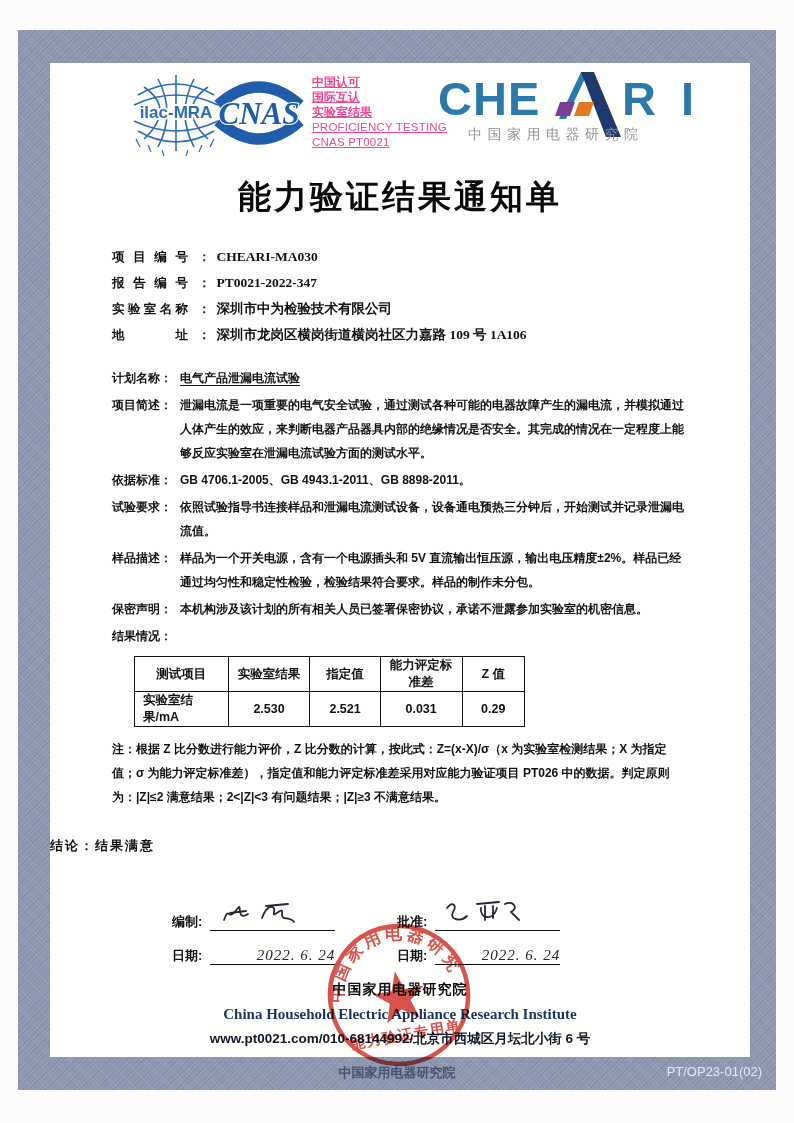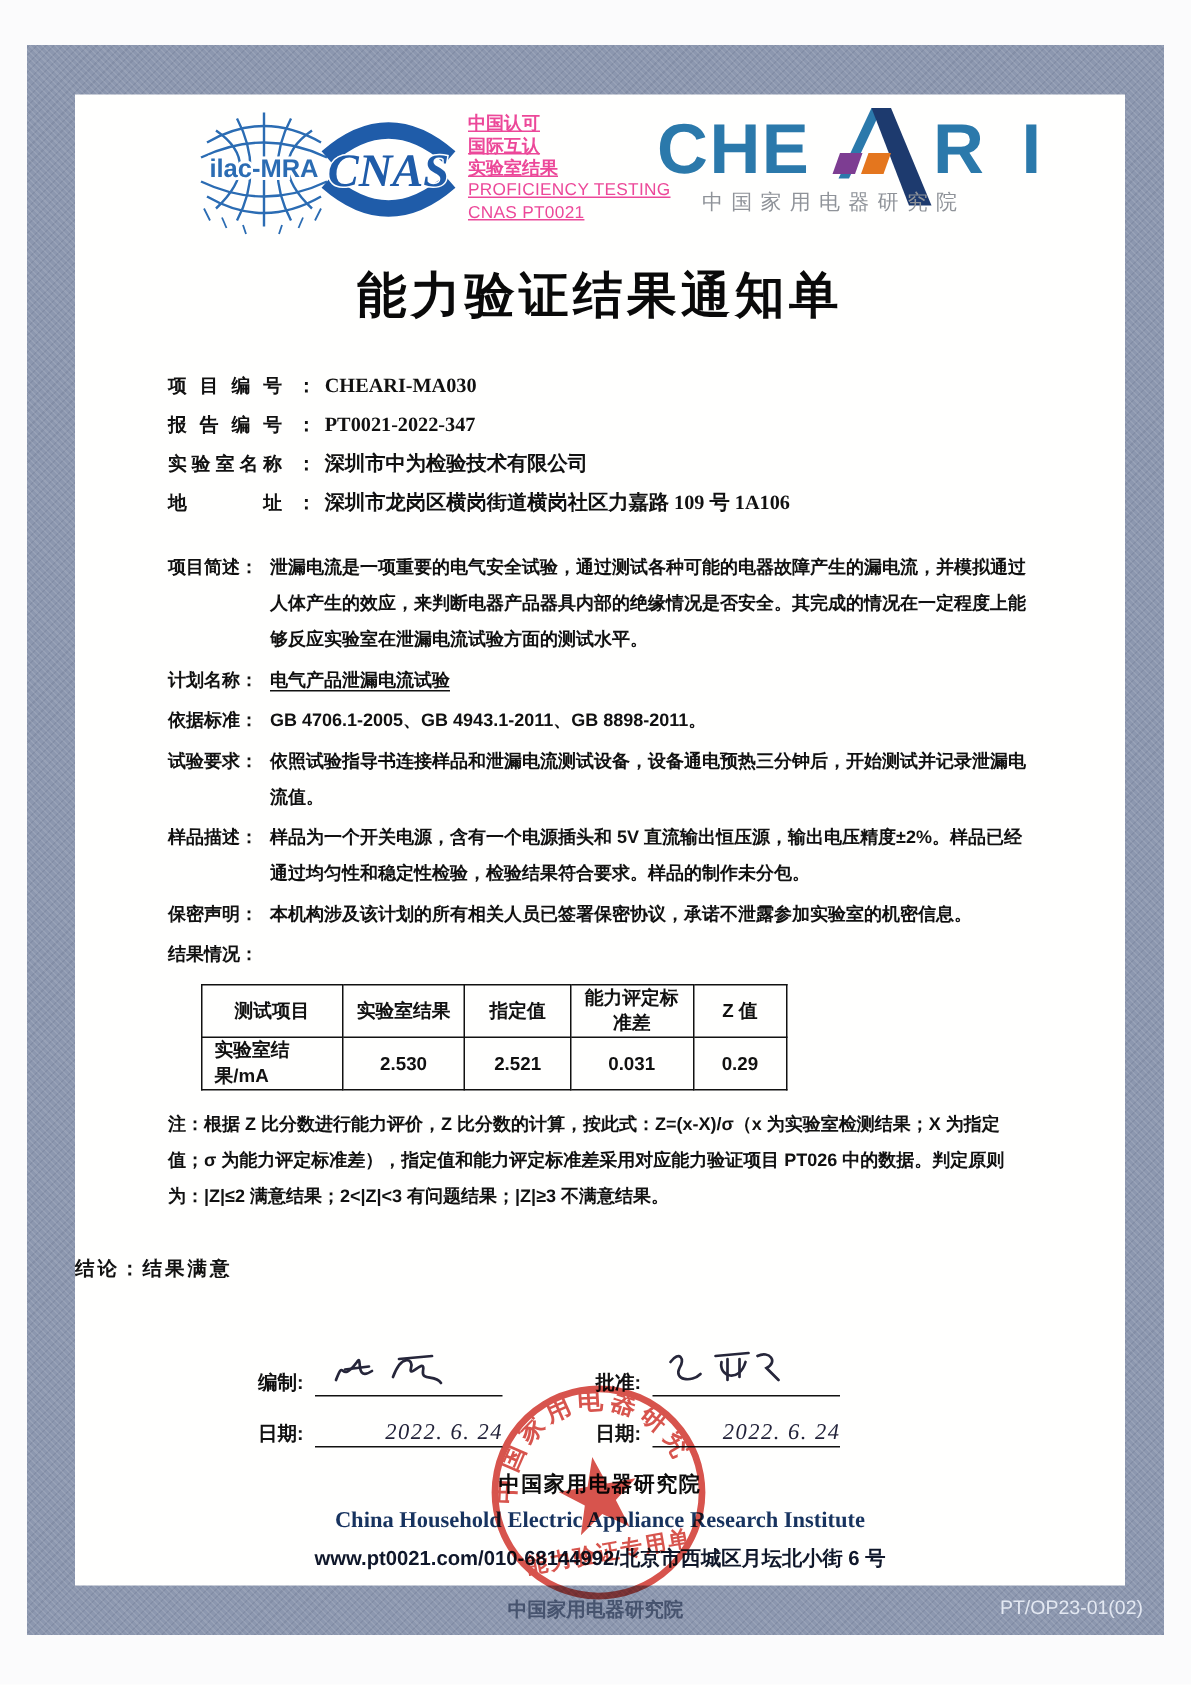--- a/index.html
+++ b/index.html
@@ -170,26 +170,26 @@
       </div>
       <div class="row">
         <span class="lbl">地址</span>
           <span class="colon">：</span>
           <span class="val">深圳市龙岗区横岗街道横岗社区力嘉路 109 号 1A106</span>
       </div>
     </div>
 
     <div class="sections">
       <div class="sec">
+        <span class="lbl">计划名称：</span>
+        <span class="txt u">电气产品泄漏电流试验</span>
+      </div>
+      <div class="sec">
         <span class="lbl">项目简述：</span>
         <span class="txt">泄漏电流是一项重要的电气安全试验，通过测试各种可能的电器故障产生的漏电流，并模拟通过人体产生的效应，来判断电器产品器具内部的绝缘情况是否安全。其完成的情况在一定程度上能够反应实验室在泄漏电流试验方面的测试水平。</span>
-      </div>
-      <div class="sec">
-        <span class="lbl">计划名称：</span>
-        <span class="txt u">电气产品泄漏电流试验</span>
       </div>
       <div class="sec">
         <span class="lbl">依据标准：</span>
         <span class="txt">GB 4706.1-2005、GB 4943.1-2011、GB 8898-2011。</span>
       </div>
       <div class="sec">
         <span class="lbl">试验要求：</span>
         <span class="txt">依照试验指导书连接样品和泄漏电流测试设备，设备通电预热三分钟后，开始测试并记录泄漏电流值。</span>
       </div>
       <div class="sec">

